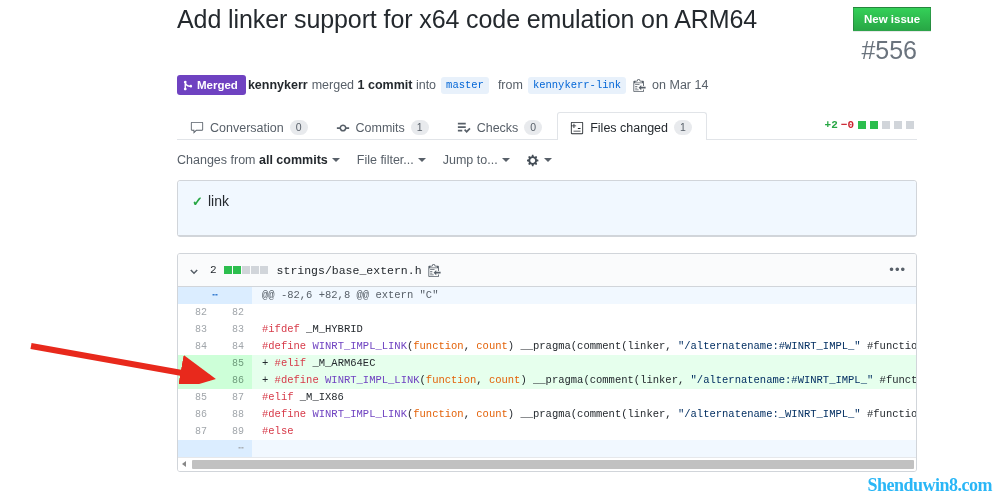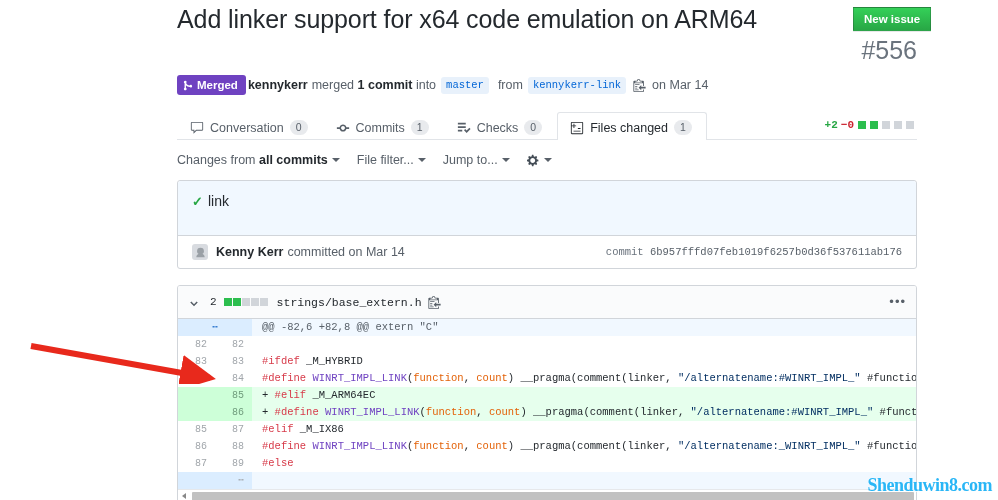--- a/index.html
+++ b/index.html
@@ -203,30 +203,20 @@
         <i class="caret"></i>
       </span>
     </div>
 
     <div class="commit-card">
       <div class="commit-msg">
         <div class="commit-msg-inner">
           <span class="check-ok">✓</span>
           <span>link</span>
         </div>
-      </div>
-      <div class="commit-foot">
-        <span class="avatar">
-          <svg width="11" height="11" viewBox="0 0 16 16">
-              <path fill="#9aa0a6" d="M8 1a5 5 0 0 1 5 5c0 2-1 3.2-2.2 3.9C12.6 10.7 14 12.3 14 14.5V15H2v-.5c0-2.2 1.4-3.8 3.2-4.6C4 9.2 3 8 3 6a5 5 0 0 1 5-5z"></path>
-            </svg>
-        </span>
-        <span class="commit-author">Kenny Kerr</span>
-        <span class="commit-when">committed on Mar 14</span>
-        <span class="commit-hash"><span class="lbl">commit</span> <span>6b957fffd07feb1019f6257b0d36f537611ab176</span></span>
       </div>
     </div>
 
     <div class="file-box">
       <div class="file-head">
         <span class="chev">
           <svg width="12" height="12" viewBox="0 0 10 16">
               <path fill="#586069" d="M5 11L0 6l1.5-1.5L5 8.25 8.5 4.5 10 6l-5 5z"></path>
             </svg>
         </span>

